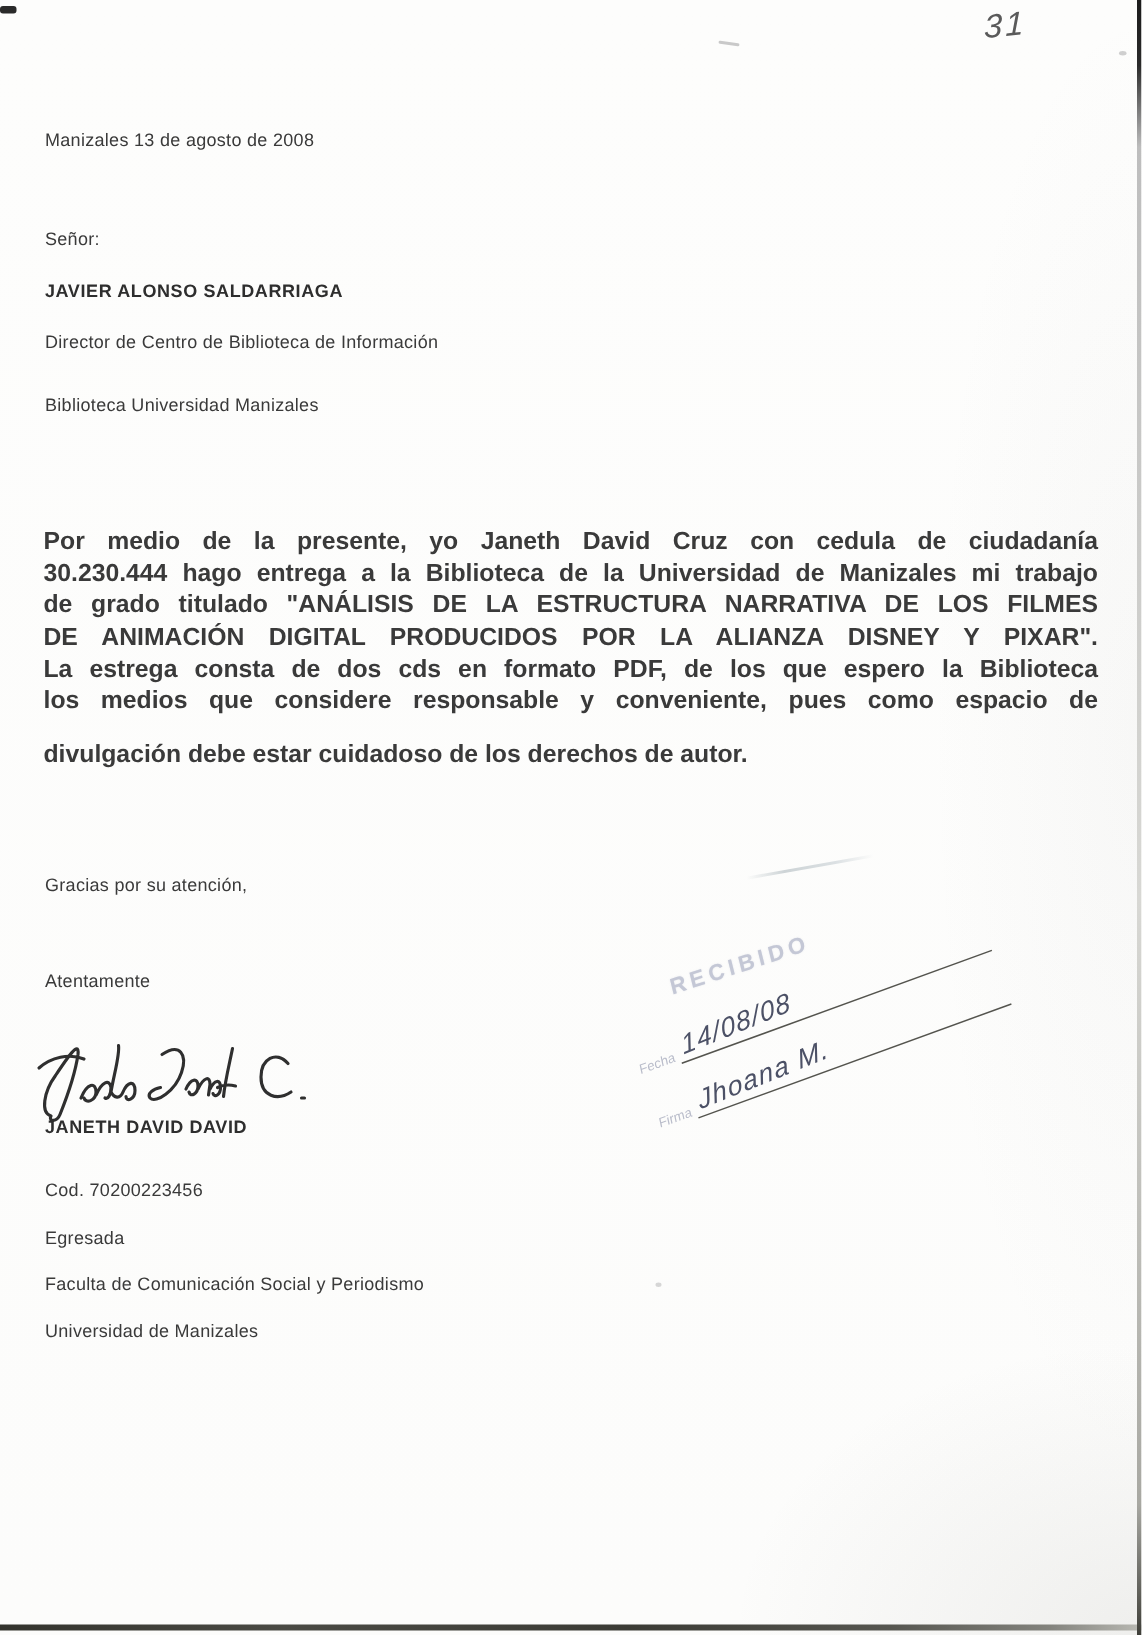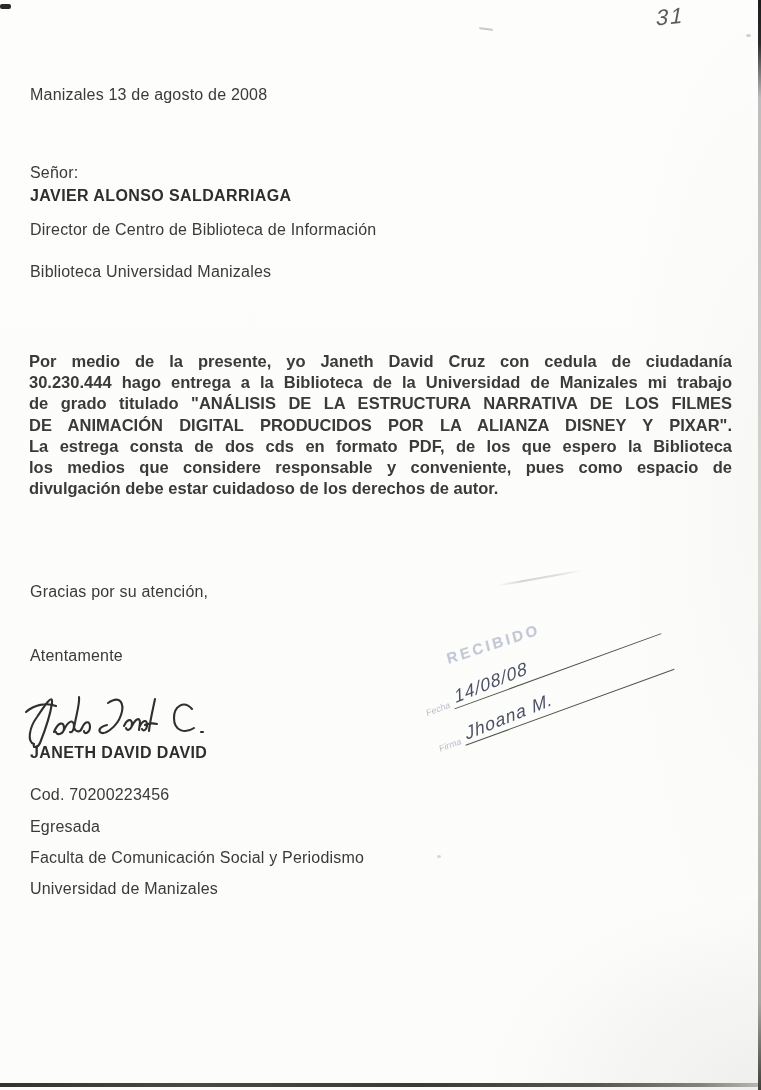--- a/index.html
+++ b/index.html
@@ -13,41 +13,41 @@
     position:relative;
     width:761px; height:1090px;
     overflow:hidden;
     background:
       radial-gradient(ellipse 420px 300px at 100% 100%, rgba(120,120,110,0.10), rgba(0,0,0,0) 65%),
       radial-gradient(ellipse 200px 700px at 100% 45%, rgba(150,150,150,0.05), rgba(0,0,0,0) 70%),
       linear-gradient(180deg, #fdfdfc 0%, #fcfcfb 100%);
   }
   .line {
     position:absolute; left:30px;
-    font-size:16px; letter-spacing:0.2px;
+    font-size:12px; letter-spacing:0.2px;
     color:#3a3a3a; white-space:nowrap;
   }
   .bold { font-weight:bold; color:#2e2e2e; letter-spacing:0.4px; }
 
   
   .pagenum {
     position:absolute; left:656px; top:4px;
     font-size:22px; color:#5a5a5a;
     font-style:italic;
     transform:rotate(-6deg) skewX(-6deg);
     letter-spacing:2px;
   }
 
   
   .body-block {
     position:absolute; left:29px; top:351px; width:703px;
     font-size:16.5px; line-height:21.2px; color:#3a3a3a;
   }
   .jline { text-align:justify; text-align-last:justify; white-space:normal;font-weight:bold; }
-  .jline.last { text-align-last:left; }
+  .jline.last { text-align-last:left;margin-top:15px; }
 
   
   .sig {
     position:absolute; left:22px; top:686px;
     width:205px; height:74px;
   }
 
   
   .stamp {
     position:absolute; left:418px; top:622px; width:248px;
@@ -100,21 +100,21 @@
 </style>
 </head>
 <body>
 
 <div class="page">
 
   <span class="pagenum">31</span>
 
   <div class="line" style="top:86px;">Manizales 13 de agosto de 2008</div>
 
-  <div class="line" style="top:152px;margin-top:12px;">Señor:</div>
+  <div class="line" style="top:152px;">Señor:</div>
   <div class="line bold" style="top:187px;">JAVIER ALONSO SALDARRIAGA</div>
   <div class="line" style="top:221px;">Director de Centro de Biblioteca de Información</div>
   <div class="line" style="top:251px;margin-top:12px;">Biblioteca Universidad Manizales</div>
 
   <div class="body-block">
     <div class="jline">Por medio de la presente, yo Janeth David Cruz con cedula de ciudadanía</div>
     <div class="jline">30.230.444  hago entrega a la Biblioteca de la Universidad de Manizales mi trabajo</div>
     <div class="jline">de grado titulado "ANÁLISIS DE LA ESTRUCTURA NARRATIVA DE LOS FILMES</div>
     <div class="jline">DE ANIMACIÓN DIGITAL PRODUCIDOS POR LA ALIANZA DISNEY Y PIXAR".</div>
     <div class="jline">La estrega consta de dos cds en formato PDF, de los que espero la Biblioteca</div>

